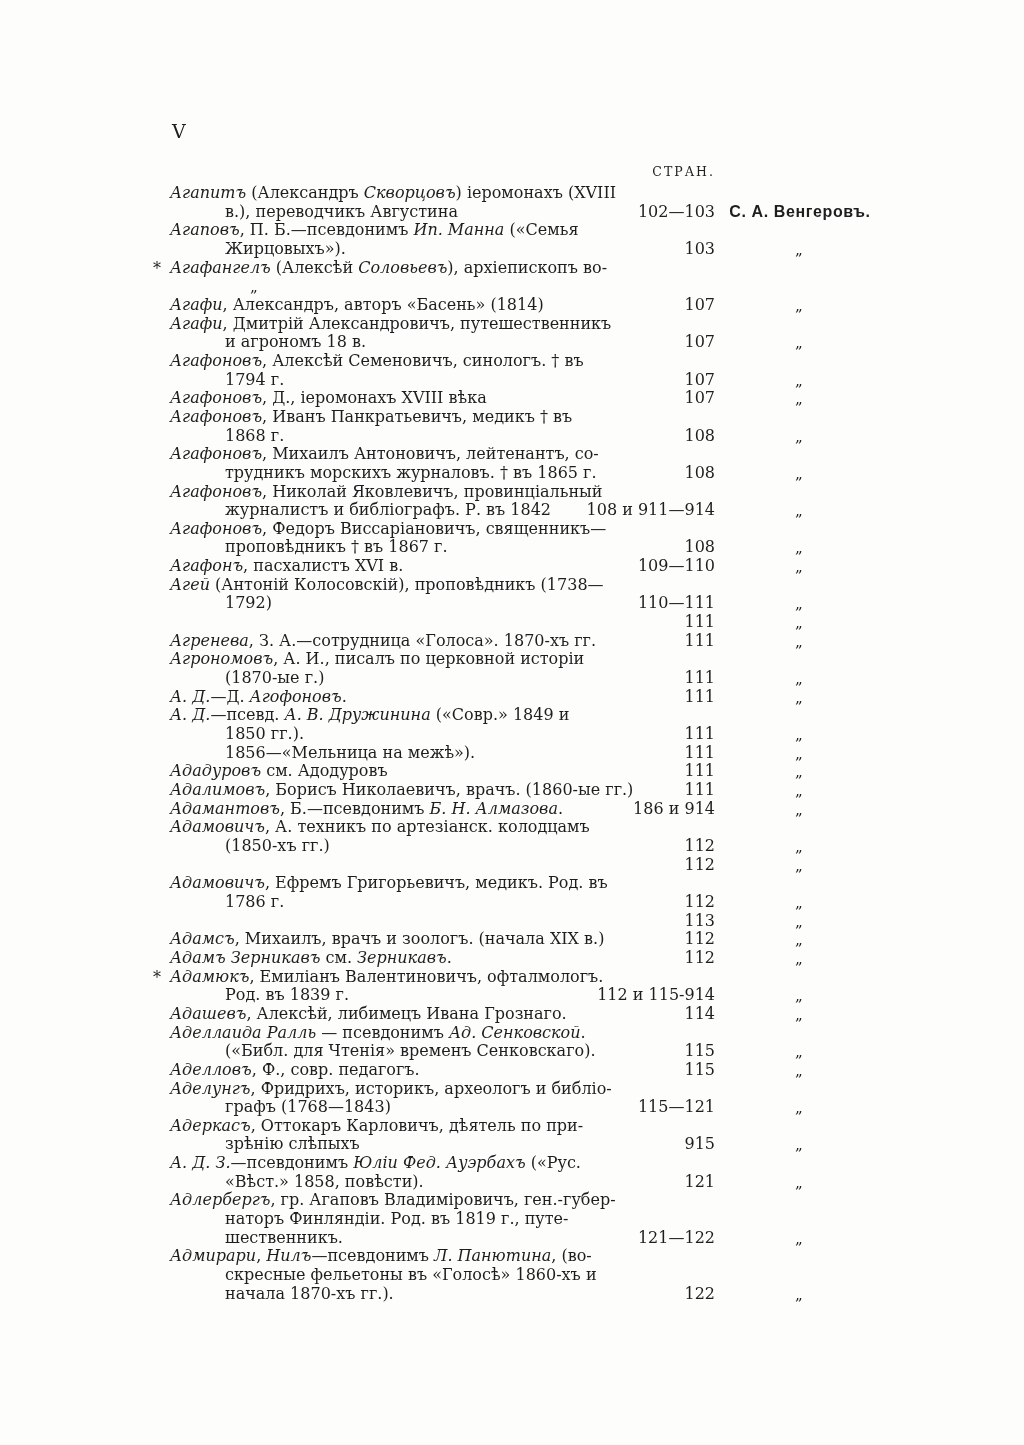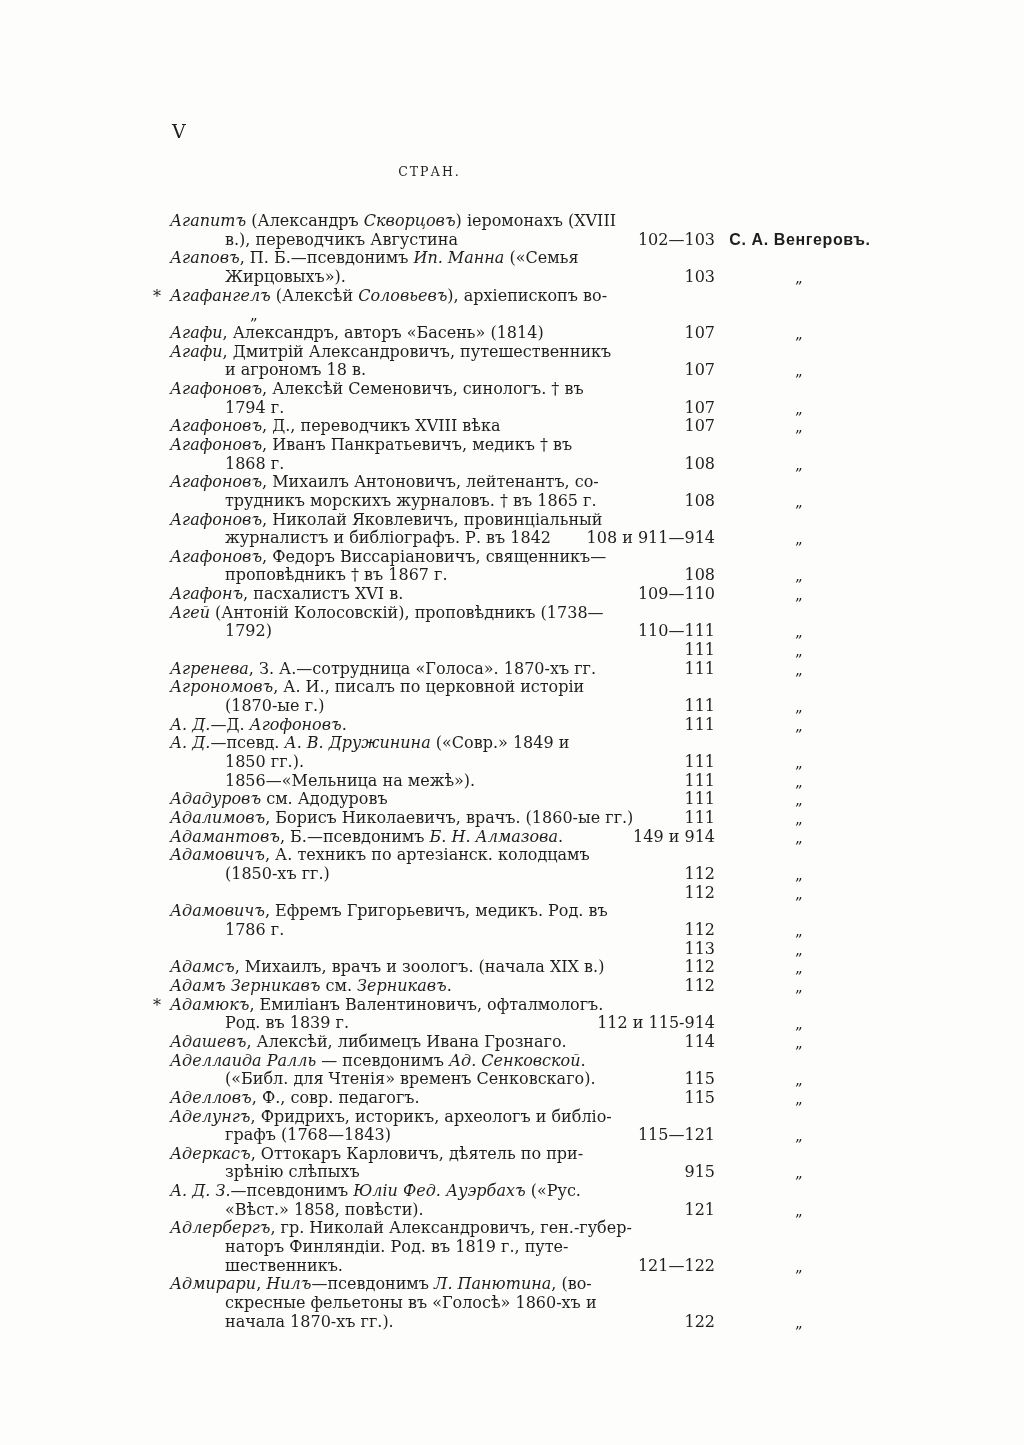--- a/index.html
+++ b/index.html
@@ -9,27 +9,27 @@
     background:#fdfdfc;
     font-family:"DejaVu Serif", serif;
     color:#1e1e1e;
     overflow:hidden;
   }
   .folio {
     position:absolute; left:172px; top:120px;
     font-size:19px; letter-spacing:1px;
   }
   .col-header {
-    position:absolute; left:157px; top:164px; width:545px;
-    text-align:center;
+    position:absolute; left:170px; top:164px; width:545px;
+    text-align:right;
     font-size:12.5px; letter-spacing:2px;
     color:#222;
   }
   .index {
-    position:absolute; left:170px; top:184px; width:715px;margin-top:28px;
+    position:absolute; left:170px; top:184px; width:715px;
   }
   .row {
     position:relative;
     display:flex;
     align-items:baseline;
     height:18.66px; line-height:18.66px;
     font-size:16px;
     white-space:pre;
   }
   .main {
@@ -82,21 +82,21 @@
       <div class="row ind"><div class="main"><span class="txt"><span>в.), переводчикъ Августина</span></span><span class="leader"></span><span class="pages">102—103</span></div><span class="note author">С. А. Венгеровъ.</span></div>
       <div class="row"><div class="main"><span class="txt"><span class="it">Агаповъ</span><span>, П. Б.—псевдонимъ </span><span class="it">Ип. Манна</span><span> («Семья</span></span><span class="spacer"></span></div><span class="note"></span></div>
       <div class="row ind"><div class="main"><span class="txt"><span>Жирцовыхъ»).</span></span><span class="leader"></span><span class="pages">103</span></div><span class="note ditto">„</span></div>
       <div class="row"><span class="star">*</span><div class="main"><span class="txt"><span class="it">Агафангелъ</span><span> (Алексѣй </span><span class="it">Соловьевъ</span><span>), архіепископъ во-</span></span><span class="spacer"></span></div><span class="note"></span></div>
       <div class="row ind"><span class="note ditto">„</span></div>
       <div class="row"><div class="main"><span class="txt"><span class="it">Агафи</span><span>, Александръ, авторъ «Басень» (1814)</span></span><span class="leader"></span><span class="pages">107</span></div><span class="note ditto">„</span></div>
       <div class="row"><div class="main"><span class="txt"><span class="it">Агафи</span><span>, Дмитрій Александровичъ, путешественникъ</span></span><span class="spacer"></span></div><span class="note"></span></div>
       <div class="row ind"><div class="main"><span class="txt"><span>и агрономъ 18 в.</span></span><span class="leader"></span><span class="pages">107</span></div><span class="note ditto">„</span></div>
       <div class="row"><div class="main"><span class="txt"><span class="it">Агафоновъ</span><span>, Алексѣй Семеновичъ, синологъ. † въ</span></span><span class="spacer"></span></div><span class="note"></span></div>
       <div class="row ind"><div class="main"><span class="txt"><span>1794 г.</span></span><span class="leader"></span><span class="pages">107</span></div><span class="note ditto">„</span></div>
-      <div class="row"><div class="main"><span class="txt"><span class="it">Агафоновъ</span><span>, Д., переводчикъ XVIII вѣка</span></span><span class="leader"></span><span class="pages">107</span></div><span class="note ditto">„</span></div>
+      <div class="row"><div class="main"><span class="txt"><span class="it">Агафоновъ</span><span>, Д., іеромонахъ XVIII вѣка</span></span><span class="leader"></span><span class="pages">107</span></div><span class="note ditto">„</span></div>
       <div class="row"><div class="main"><span class="txt"><span class="it">Агафоновъ</span><span>, Иванъ Панкратьевичъ, медикъ † въ</span></span><span class="spacer"></span></div><span class="note"></span></div>
       <div class="row ind"><div class="main"><span class="txt"><span>1868 г.</span></span><span class="leader"></span><span class="pages">108</span></div><span class="note ditto">„</span></div>
       <div class="row"><div class="main"><span class="txt"><span class="it">Агафоновъ</span><span>, Михаилъ Антоновичъ, лейтенантъ, со-</span></span><span class="spacer"></span></div><span class="note"></span></div>
       <div class="row ind"><div class="main"><span class="txt"><span>трудникъ морскихъ журналовъ. † въ 1865 г.</span></span><span class="spacer"></span><span class="pages">108</span></div><span class="note ditto">„</span></div>
       <div class="row"><div class="main"><span class="txt"><span class="it">Агафоновъ</span><span>, Николай Яковлевичъ, провинціальный</span></span><span class="spacer"></span></div><span class="note"></span></div>
       <div class="row ind"><div class="main"><span class="txt"><span>журналистъ и библіографъ. Р. въ 1842</span></span><span class="leader"></span><span class="pages">108 и 911—914</span></div><span class="note ditto">„</span></div>
       <div class="row"><div class="main"><span class="txt"><span class="it">Агафоновъ</span><span>, Федоръ Виссаріановичъ, священникъ—</span></span><span class="spacer"></span></div><span class="note"></span></div>
       <div class="row ind"><div class="main"><span class="txt"><span>проповѣдникъ † въ 1867 г.</span></span><span class="leader"></span><span class="pages">108</span></div><span class="note ditto">„</span></div>
       <div class="row"><div class="main"><span class="txt"><span class="it">Агафонъ</span><span>, пасхалистъ XVI в.</span></span><span class="leader"></span><span class="pages">109—110</span></div><span class="note ditto">„</span></div>
       <div class="row"><div class="main"><span class="txt"><span class="it">Агей</span><span> (Антоній Колосовскій), проповѣдникъ (1738—</span></span><span class="spacer"></span></div><span class="note"></span></div>
@@ -104,41 +104,41 @@
       <div class="row"><div class="main"><span class="leader"></span><span class="pages">111</span></div><span class="note ditto">„</span></div>
       <div class="row"><div class="main"><span class="txt"><span class="it">Агренева</span><span>, З. А.—сотрудница «Голоса». 1870-хъ гг.</span></span><span class="spacer"></span><span class="pages">111</span></div><span class="note ditto">„</span></div>
       <div class="row"><div class="main"><span class="txt"><span class="it">Агрономовъ</span><span>, А. И., писалъ по церковной исторіи</span></span><span class="spacer"></span></div><span class="note"></span></div>
       <div class="row ind"><div class="main"><span class="txt"><span>(1870-ые г.)</span></span><span class="leader"></span><span class="pages">111</span></div><span class="note ditto">„</span></div>
       <div class="row"><div class="main"><span class="txt"><span class="it">А. Д.</span><span>—Д. </span><span class="it">Агофоновъ</span><span>.</span></span><span class="leader"></span><span class="pages">111</span></div><span class="note ditto">„</span></div>
       <div class="row"><div class="main"><span class="txt"><span class="it">А. Д.</span><span>—псевд. </span><span class="it">А. В. Дружинина</span><span> («Совр.» 1849 и</span></span><span class="spacer"></span></div><span class="note"></span></div>
       <div class="row ind"><div class="main"><span class="txt"><span>1850 гг.).</span></span><span class="leader"></span><span class="pages">111</span></div><span class="note ditto">„</span></div>
       <div class="row ind"><div class="main"><span class="txt"><span>1856—«Мельница на межѣ»).</span></span><span class="leader"></span><span class="pages">111</span></div><span class="note ditto">„</span></div>
       <div class="row"><div class="main"><span class="txt"><span class="it">Ададуровъ</span><span> см. Адодуровъ</span></span><span class="leader"></span><span class="pages">111</span></div><span class="note ditto">„</span></div>
       <div class="row"><div class="main"><span class="txt"><span class="it">Адалимовъ</span><span>, Борисъ Николаевичъ, врачъ. (1860-ые гг.)</span></span><span class="spacer"></span><span class="pages">111</span></div><span class="note ditto">„</span></div>
-      <div class="row"><div class="main"><span class="txt"><span class="it">Адамантовъ</span><span>, Б.—псевдонимъ </span><span class="it">Б. Н. Алмазова</span><span>.</span></span><span class="leader"></span><span class="pages">149 и 914</span></div><span class="note ditto">„</span></div>
+      <div class="row"><div class="main"><span class="txt"><span class="it">Адамантовъ</span><span>, Б.—псевдонимъ </span><span class="it">Б. Н. Алмазова</span><span>.</span></span><span class="leader"></span><span class="pages">186 и 914</span></div><span class="note ditto">„</span></div>
       <div class="row"><div class="main"><span class="txt"><span class="it">Адамовичъ</span><span>, А. техникъ по артезіанск. колодцамъ</span></span><span class="spacer"></span></div><span class="note"></span></div>
       <div class="row ind"><div class="main"><span class="txt"><span>(1850-хъ гг.)</span></span><span class="leader"></span><span class="pages">112</span></div><span class="note ditto">„</span></div>
       <div class="row"><div class="main"><span class="leader"></span><span class="pages">112</span></div><span class="note ditto">„</span></div>
       <div class="row"><div class="main"><span class="txt"><span class="it">Адамовичъ</span><span>, Ефремъ Григорьевичъ, медикъ. Род. въ</span></span><span class="spacer"></span></div><span class="note"></span></div>
       <div class="row ind"><div class="main"><span class="txt"><span>1786 г.</span></span><span class="leader"></span><span class="pages">112</span></div><span class="note ditto">„</span></div>
       <div class="row"><div class="main"><span class="leader"></span><span class="pages">113</span></div><span class="note ditto">„</span></div>
       <div class="row"><div class="main"><span class="txt"><span class="it">Адамсъ</span><span>, Михаилъ, врачъ и зоологъ. (начала XIX в.)</span></span><span class="spacer"></span><span class="pages">112</span></div><span class="note ditto">„</span></div>
       <div class="row"><div class="main"><span class="txt"><span class="it">Адамъ Зерникавъ</span><span> см. </span><span class="it">Зерникавъ</span><span>.</span></span><span class="leader"></span><span class="pages">112</span></div><span class="note ditto">„</span></div>
       <div class="row"><span class="star">*</span><div class="main"><span class="txt"><span class="it">Адамюкъ</span><span>, Емиліанъ Валентиновичъ, офталмологъ.</span></span><span class="spacer"></span></div><span class="note"></span></div>
       <div class="row ind"><div class="main"><span class="txt"><span>Род. въ 1839 г.</span></span><span class="leader"></span><span class="pages">112 и 115-914</span></div><span class="note ditto">„</span></div>
       <div class="row"><div class="main"><span class="txt"><span class="it">Адашевъ</span><span>, Алексѣй, либимецъ Ивана Грознаго.</span></span><span class="leader"></span><span class="pages">114</span></div><span class="note ditto">„</span></div>
       <div class="row"><div class="main"><span class="txt"><span class="it">Аделлаида Ралль</span><span> — псевдонимъ </span><span class="it">Ад. Сенковской</span><span>.</span></span><span class="spacer"></span></div><span class="note"></span></div>
       <div class="row ind"><div class="main"><span class="txt"><span>(«Библ. для Чтенія» временъ Сенковскаго).</span></span><span class="spacer"></span><span class="pages">115</span></div><span class="note ditto">„</span></div>
       <div class="row"><div class="main"><span class="txt"><span class="it">Аделловъ</span><span>, Ф., совр. педагогъ.</span></span><span class="leader"></span><span class="pages">115</span></div><span class="note ditto">„</span></div>
       <div class="row"><div class="main"><span class="txt"><span class="it">Аделунгъ</span><span>, Фридрихъ, историкъ, археологъ и библіо-</span></span><span class="spacer"></span></div><span class="note"></span></div>
       <div class="row ind"><div class="main"><span class="txt"><span>графъ (1768—1843)</span></span><span class="leader"></span><span class="pages">115—121</span></div><span class="note ditto">„</span></div>
       <div class="row"><div class="main"><span class="txt"><span class="it">Адеркасъ</span><span>, Оттокаръ Карловичъ, дѣятель по при-</span></span><span class="spacer"></span></div><span class="note"></span></div>
       <div class="row ind"><div class="main"><span class="txt"><span>зрѣнію слѣпыхъ</span></span><span class="leader"></span><span class="pages">915</span></div><span class="note ditto">„</span></div>
       <div class="row"><div class="main"><span class="txt"><span class="it">А. Д. З.</span><span>—псевдонимъ </span><span class="it">Юліи Фед. Ауэрбахъ</span><span> («Рус.</span></span><span class="spacer"></span></div><span class="note"></span></div>
       <div class="row ind"><div class="main"><span class="txt"><span>«Вѣст.» 1858, повѣсти).</span></span><span class="leader"></span><span class="pages">121</span></div><span class="note ditto">„</span></div>
-      <div class="row"><div class="main"><span class="txt"><span class="it">Адлербергъ</span><span>, гр. Николай Александровичъ, ген.-губер-</span></span><span class="spacer"></span></div><span class="note"></span></div>
+      <div class="row"><div class="main"><span class="txt"><span class="it">Адлербергъ</span><span>, гр. Агаповъ Владиміровичъ, ген.-губер-</span></span><span class="spacer"></span></div><span class="note"></span></div>
       <div class="row ind"><div class="main"><span class="txt"><span>наторъ Финляндіи. Род. въ 1819 г., путе-</span></span><span class="spacer"></span></div><span class="note"></span></div>
       <div class="row ind"><div class="main"><span class="txt"><span>шественникъ.</span></span><span class="leader"></span><span class="pages">121—122</span></div><span class="note ditto">„</span></div>
       <div class="row"><div class="main"><span class="txt"><span class="it">Адмирари</span><span>, </span><span class="it">Нилъ</span><span>—псевдонимъ </span><span class="it">Л. Панютина</span><span>, (во-</span></span><span class="spacer"></span></div><span class="note"></span></div>
       <div class="row ind"><div class="main"><span class="txt"><span>скресные фельетоны въ «Голосѣ» 1860-хъ и</span></span><span class="spacer"></span></div><span class="note"></span></div>
       <div class="row ind"><div class="main"><span class="txt"><span>начала 1870-хъ гг.).</span></span><span class="leader"></span><span class="pages">122</span></div><span class="note ditto">„</span></div>
     </div>
 </div>
 
 </body></html>

